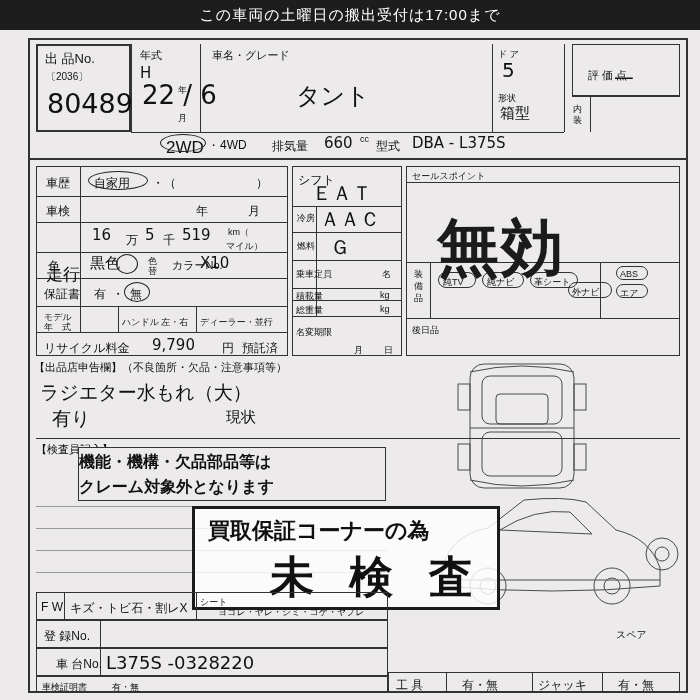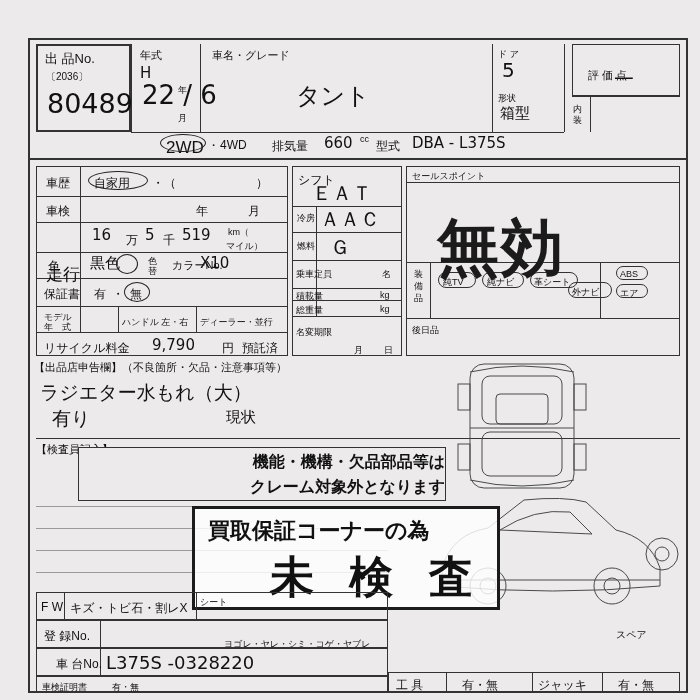--- a/index.html
+++ b/index.html
@@ -49,40 +49,43 @@
     position:absolute;left:208px;top:516px;font-size:22px;font-weight:bold;letter-spacing:0px;
     color:#111;font-family:"DejaVu Sans",sans-serif;
   }
   .stamp-miken{
     position:absolute;left:222px;top:548px;font-size:44px;font-weight:bold;letter-spacing:10px;
     color:#111;font-family:"DejaVu Sans",sans-serif;margin-left:48px;
   }
 
   
   .claim{
-    position:absolute;left:78px;top:447px;width:368px;height:54px;
+    position:absolute;left:78px;top:447px;width:308px;height:54px;
     border:1px solid #333;box-sizing:border-box;background:#eceaea;
-    display:flex;flex-direction:column;align-items:flex-end;justify-content:center;
+    display:flex;flex-direction:column;align-items:flex-start;justify-content:center;
     font-size:16px;line-height:25px;font-weight:bold;
   }
 
   
   .diagram{position:absolute;left:412px;top:358px;width:276px;height:272px;}
 
   
   .legend{position:absolute;left:366px;top:656px;font-size:10px;letter-spacing:0px;color:#111;}
   .hwbig{font-size:27px;}
   .hwmid{font-size:20px;}
   .hwsm{font-size:15px;}
 </style>
 </head>
 <body>
 
 <div class="sheet">
 
+  <div class="banner">
+    <span>この車両の土曜日の搬出受付は17:00まで</span>
+  </div>
 
   <div class="bx" style="left:28px;top:38px;width:660px;height:655px;border:2px solid #333;"></div>
 
   <div class="bx" style="left:28px;top:38px;width:660px;height:122px;border:2px solid #333;"></div>
 
   <div class="bx" style="left:36px;top:44px;width:95px;height:88px;border:2px solid #333;"></div>
   <div class="lbl" style="left:45px;top:50px;font-size:13px;">出 品No.</div>
   <div class="lbl sm" style="left:46px;top:70px;">〔2036〕</div>
   <div class="hand hwbig" style="left:47px;top:88px;">80489</div>
 
@@ -286,21 +289,21 @@
   <div class="stamp-kaitori">買取保証コーナーの為</div>
   <div class="stamp-miken">未 検 査</div>
 
   <div class="ln hl" style="left:36px;top:592px;width:352px;"></div>
   <div class="bx" style="left:36px;top:592px;width:352px;height:28px;"></div>
   <div class="ln vl" style="left:64px;top:592px;height:28px;"></div>
   <div class="ln vl" style="left:196px;top:592px;height:28px;"></div>
   <div class="lbl" style="left:41px;top:600px;font-size:12px;">F W</div>
   <div class="lbl" style="left:70px;top:600px;font-size:12px;">キズ・トビ石・割レX</div>
   <div class="lbl xs" style="left:200px;top:596px;text-align:center;">シート</div>
-  <div class="lbl xs" style="left:224px;top:606px;margin-top:32px;">ヨゴレ・ヤレ・シミ・コゲ・ヤブレ</div>
+  <div class="lbl xs" style="left:218px;top:606px;">ヨゴレ・ヤレ・シミ・コゲ・ヤブレ</div>
 
   <div class="bx" style="left:36px;top:620px;width:352px;height:28px;"></div>
   <div class="ln vl" style="left:100px;top:620px;height:56px;"></div>
   <div class="lbl" style="left:44px;top:628px;font-size:12px;">登 録No.</div>
 
   <div class="bx" style="left:36px;top:648px;width:352px;height:28px;"></div>
   <div class="lbl" style="left:56px;top:656px;font-size:12px;">車 台No.</div>
   <div class="hand" style="left:106px;top:652px;font-size:18px;">L375S -0328220</div>
 
   <div class="bx" style="left:36px;top:676px;width:352px;height:17px;"></div>

